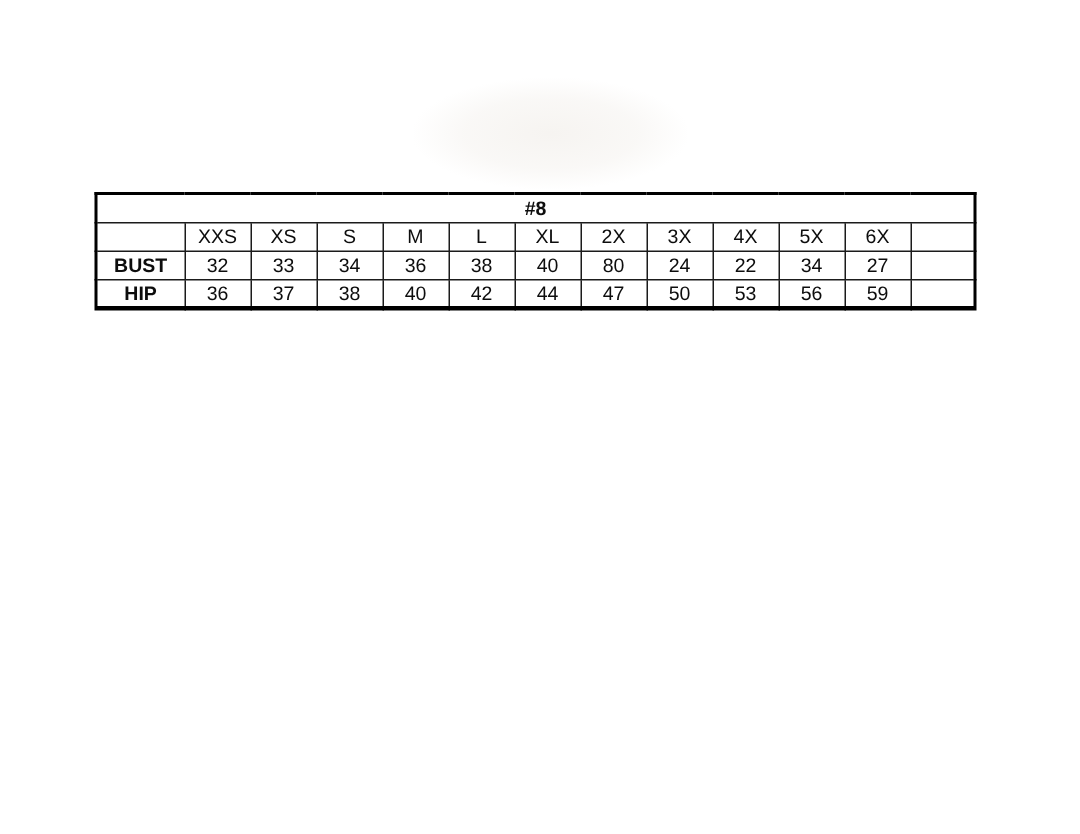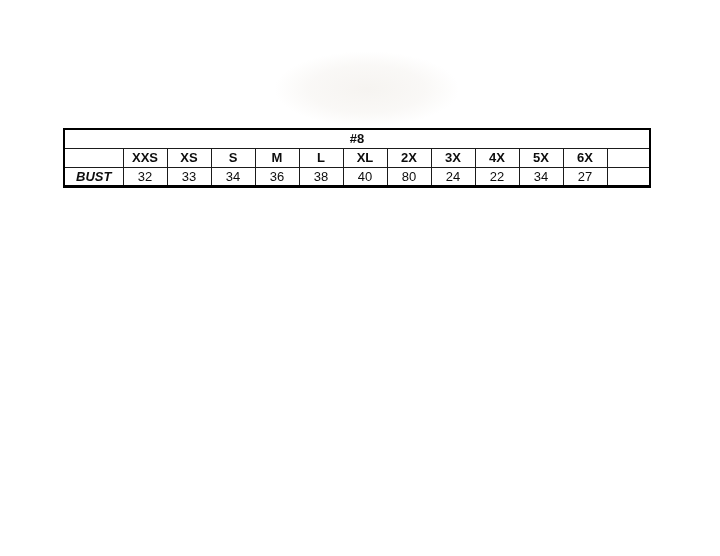--- a/index.html
+++ b/index.html
@@ -48,27 +48,26 @@
     overflow: hidden;
   }
   td.title-cell {
     font-weight: bold;
     text-align: left;
     padding-left: 5px;
     border-bottom: 2px solid #000000;
     height: 20px;
   }
   td.header-cell {
-    font-weight: bold;
+    font-weight: normal;
   }
   td.label-cell {
     font-weight: bold;
     text-align: left;
     padding-left: 4px;
-    font-style: italic;
   }
 </style>
 </head>
 <body>
 
 <div class="watermark-blob"></div>
 
 <table class="size-chart" id="size-table">
     <colgroup>
       <col style="width: 59px;">
@@ -112,14 +111,29 @@
         <td class="value-cell">36</td>
         <td class="value-cell">38</td>
         <td class="value-cell">40</td>
         <td class="value-cell">80</td>
         <td class="value-cell">24</td>
         <td class="value-cell">22</td>
         <td class="value-cell">34</td>
         <td class="value-cell">27</td>
         <td class="value-cell"></td>
       </tr>
+      <tr>
+        <td class="label-cell">HIP</td>
+        <td class="value-cell">36</td>
+        <td class="value-cell">37</td>
+        <td class="value-cell">38</td>
+        <td class="value-cell">40</td>
+        <td class="value-cell">42</td>
+        <td class="value-cell">44</td>
+        <td class="value-cell">47</td>
+        <td class="value-cell">50</td>
+        <td class="value-cell">53</td>
+        <td class="value-cell">56</td>
+        <td class="value-cell">59</td>
+        <td class="value-cell"></td>
+      </tr>
     </tbody>
   </table>
 
 </body></html>

